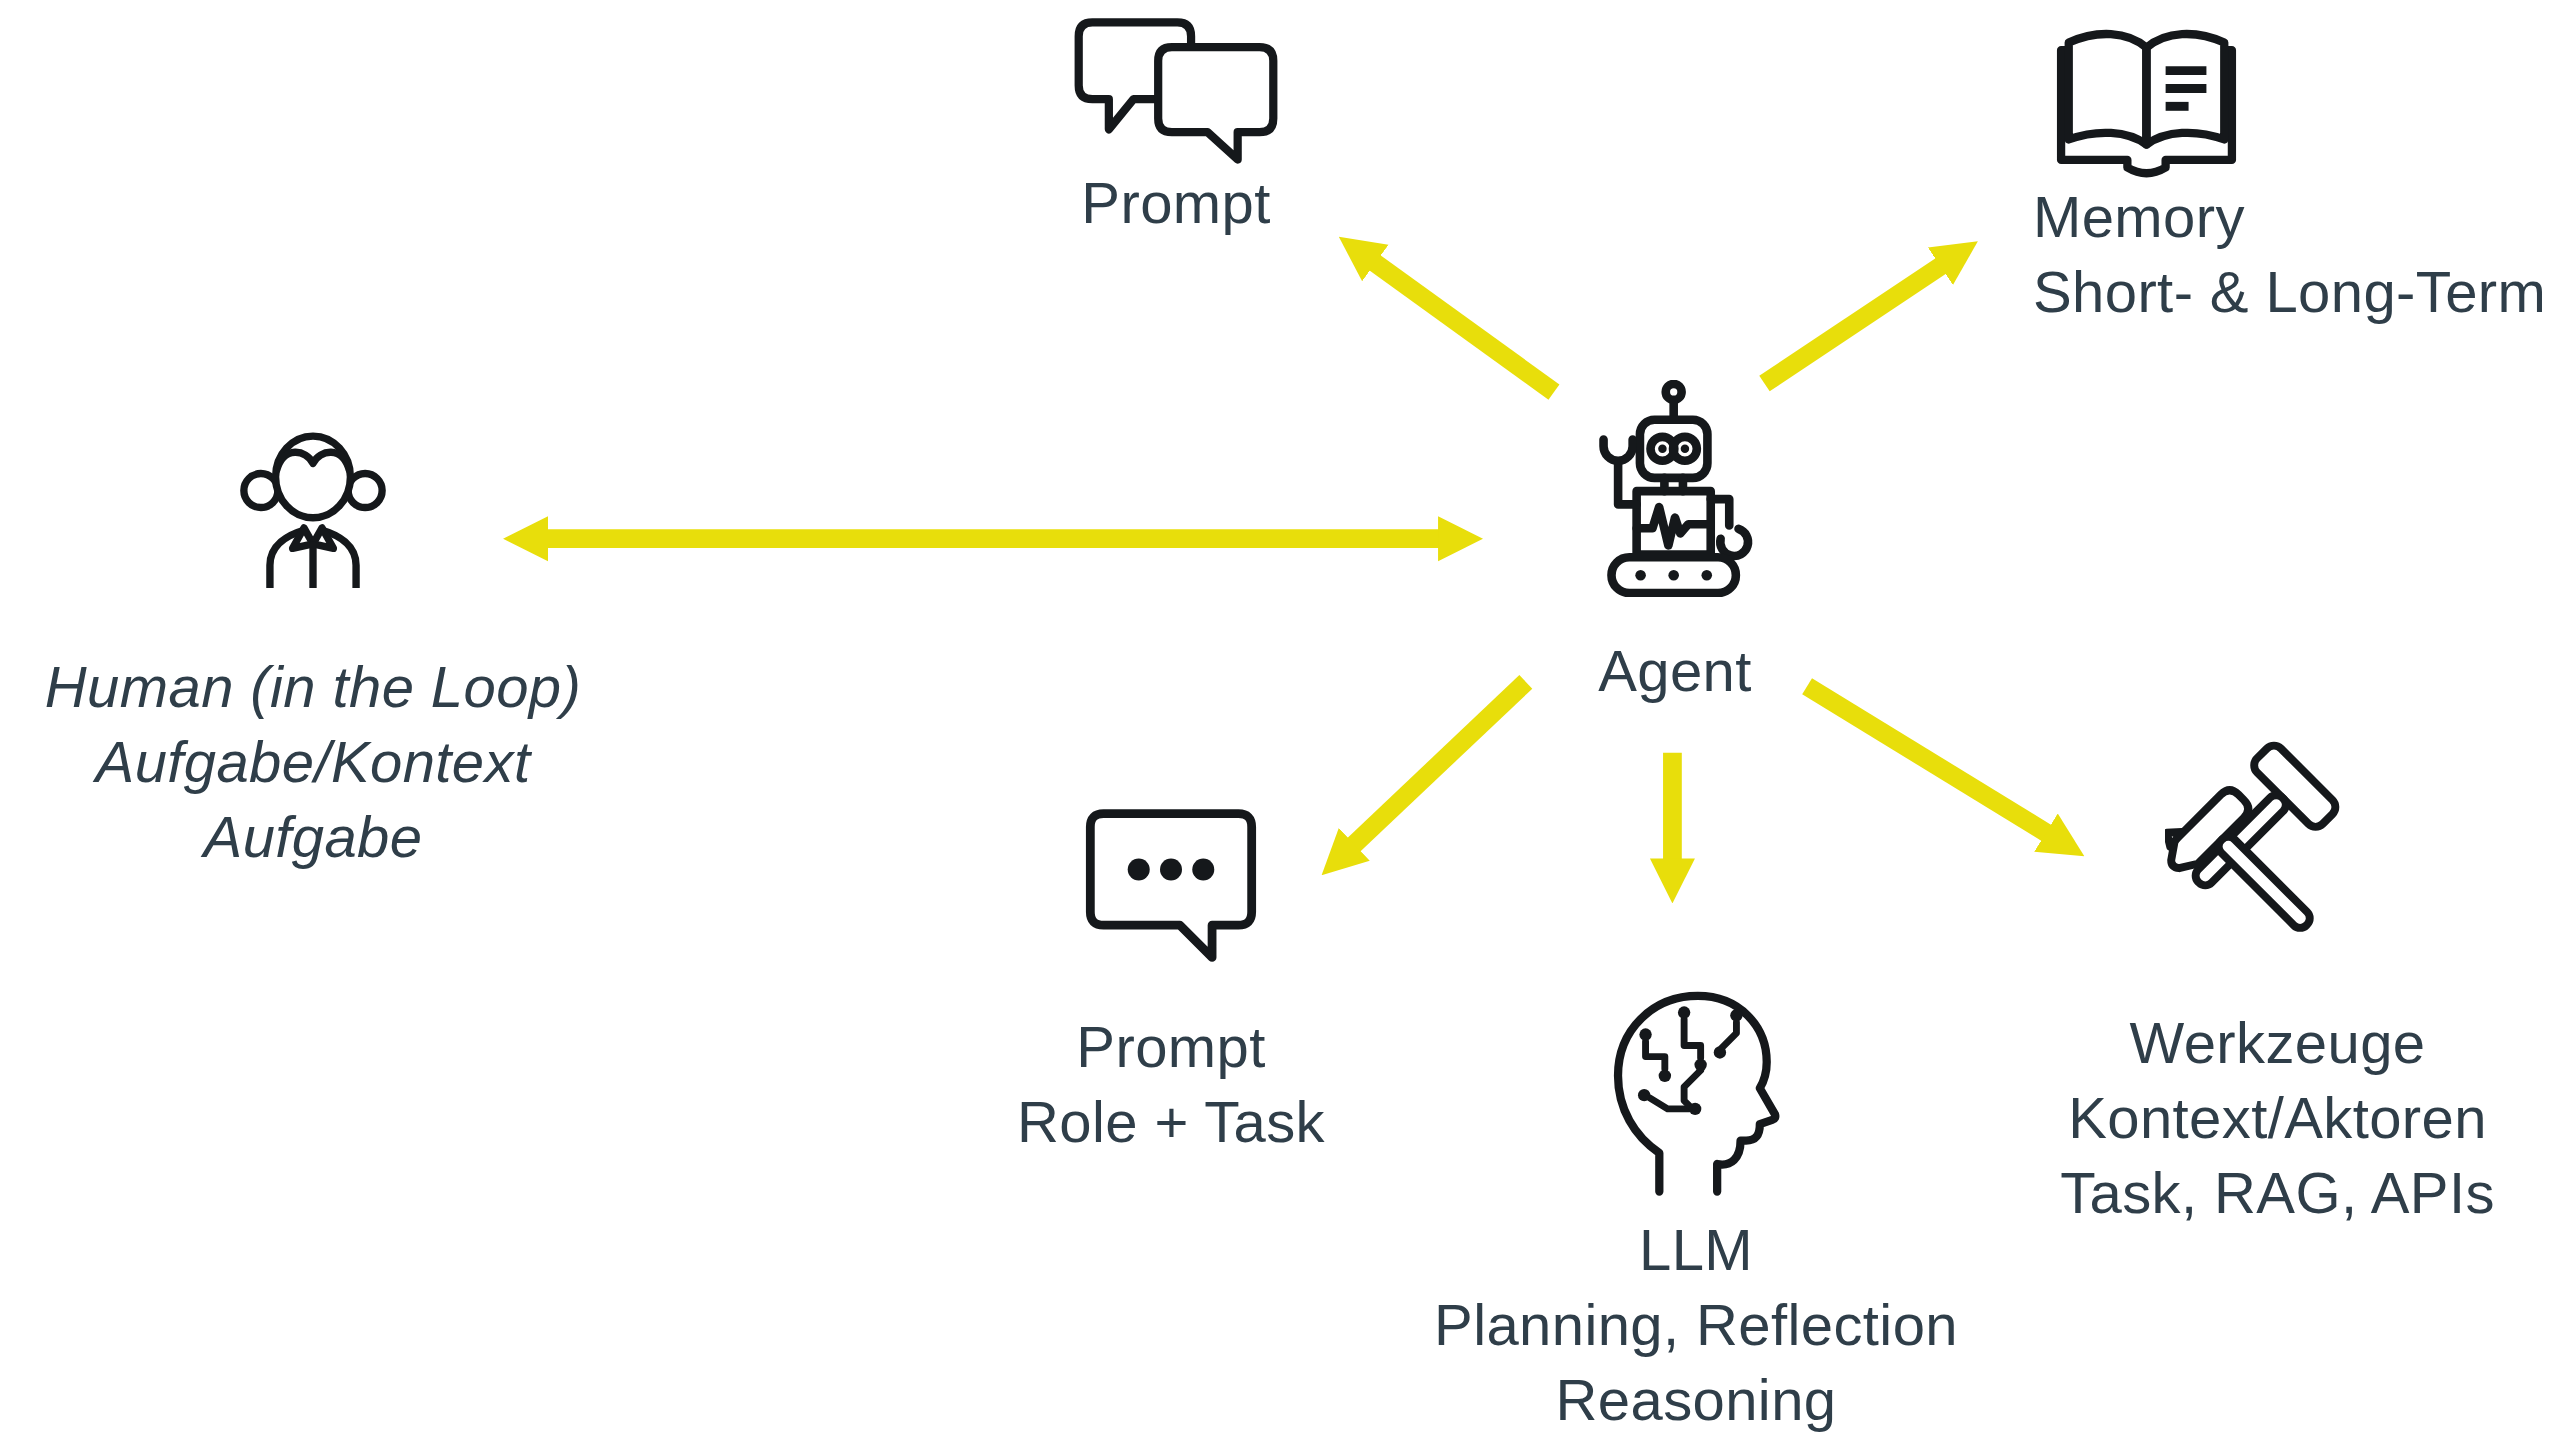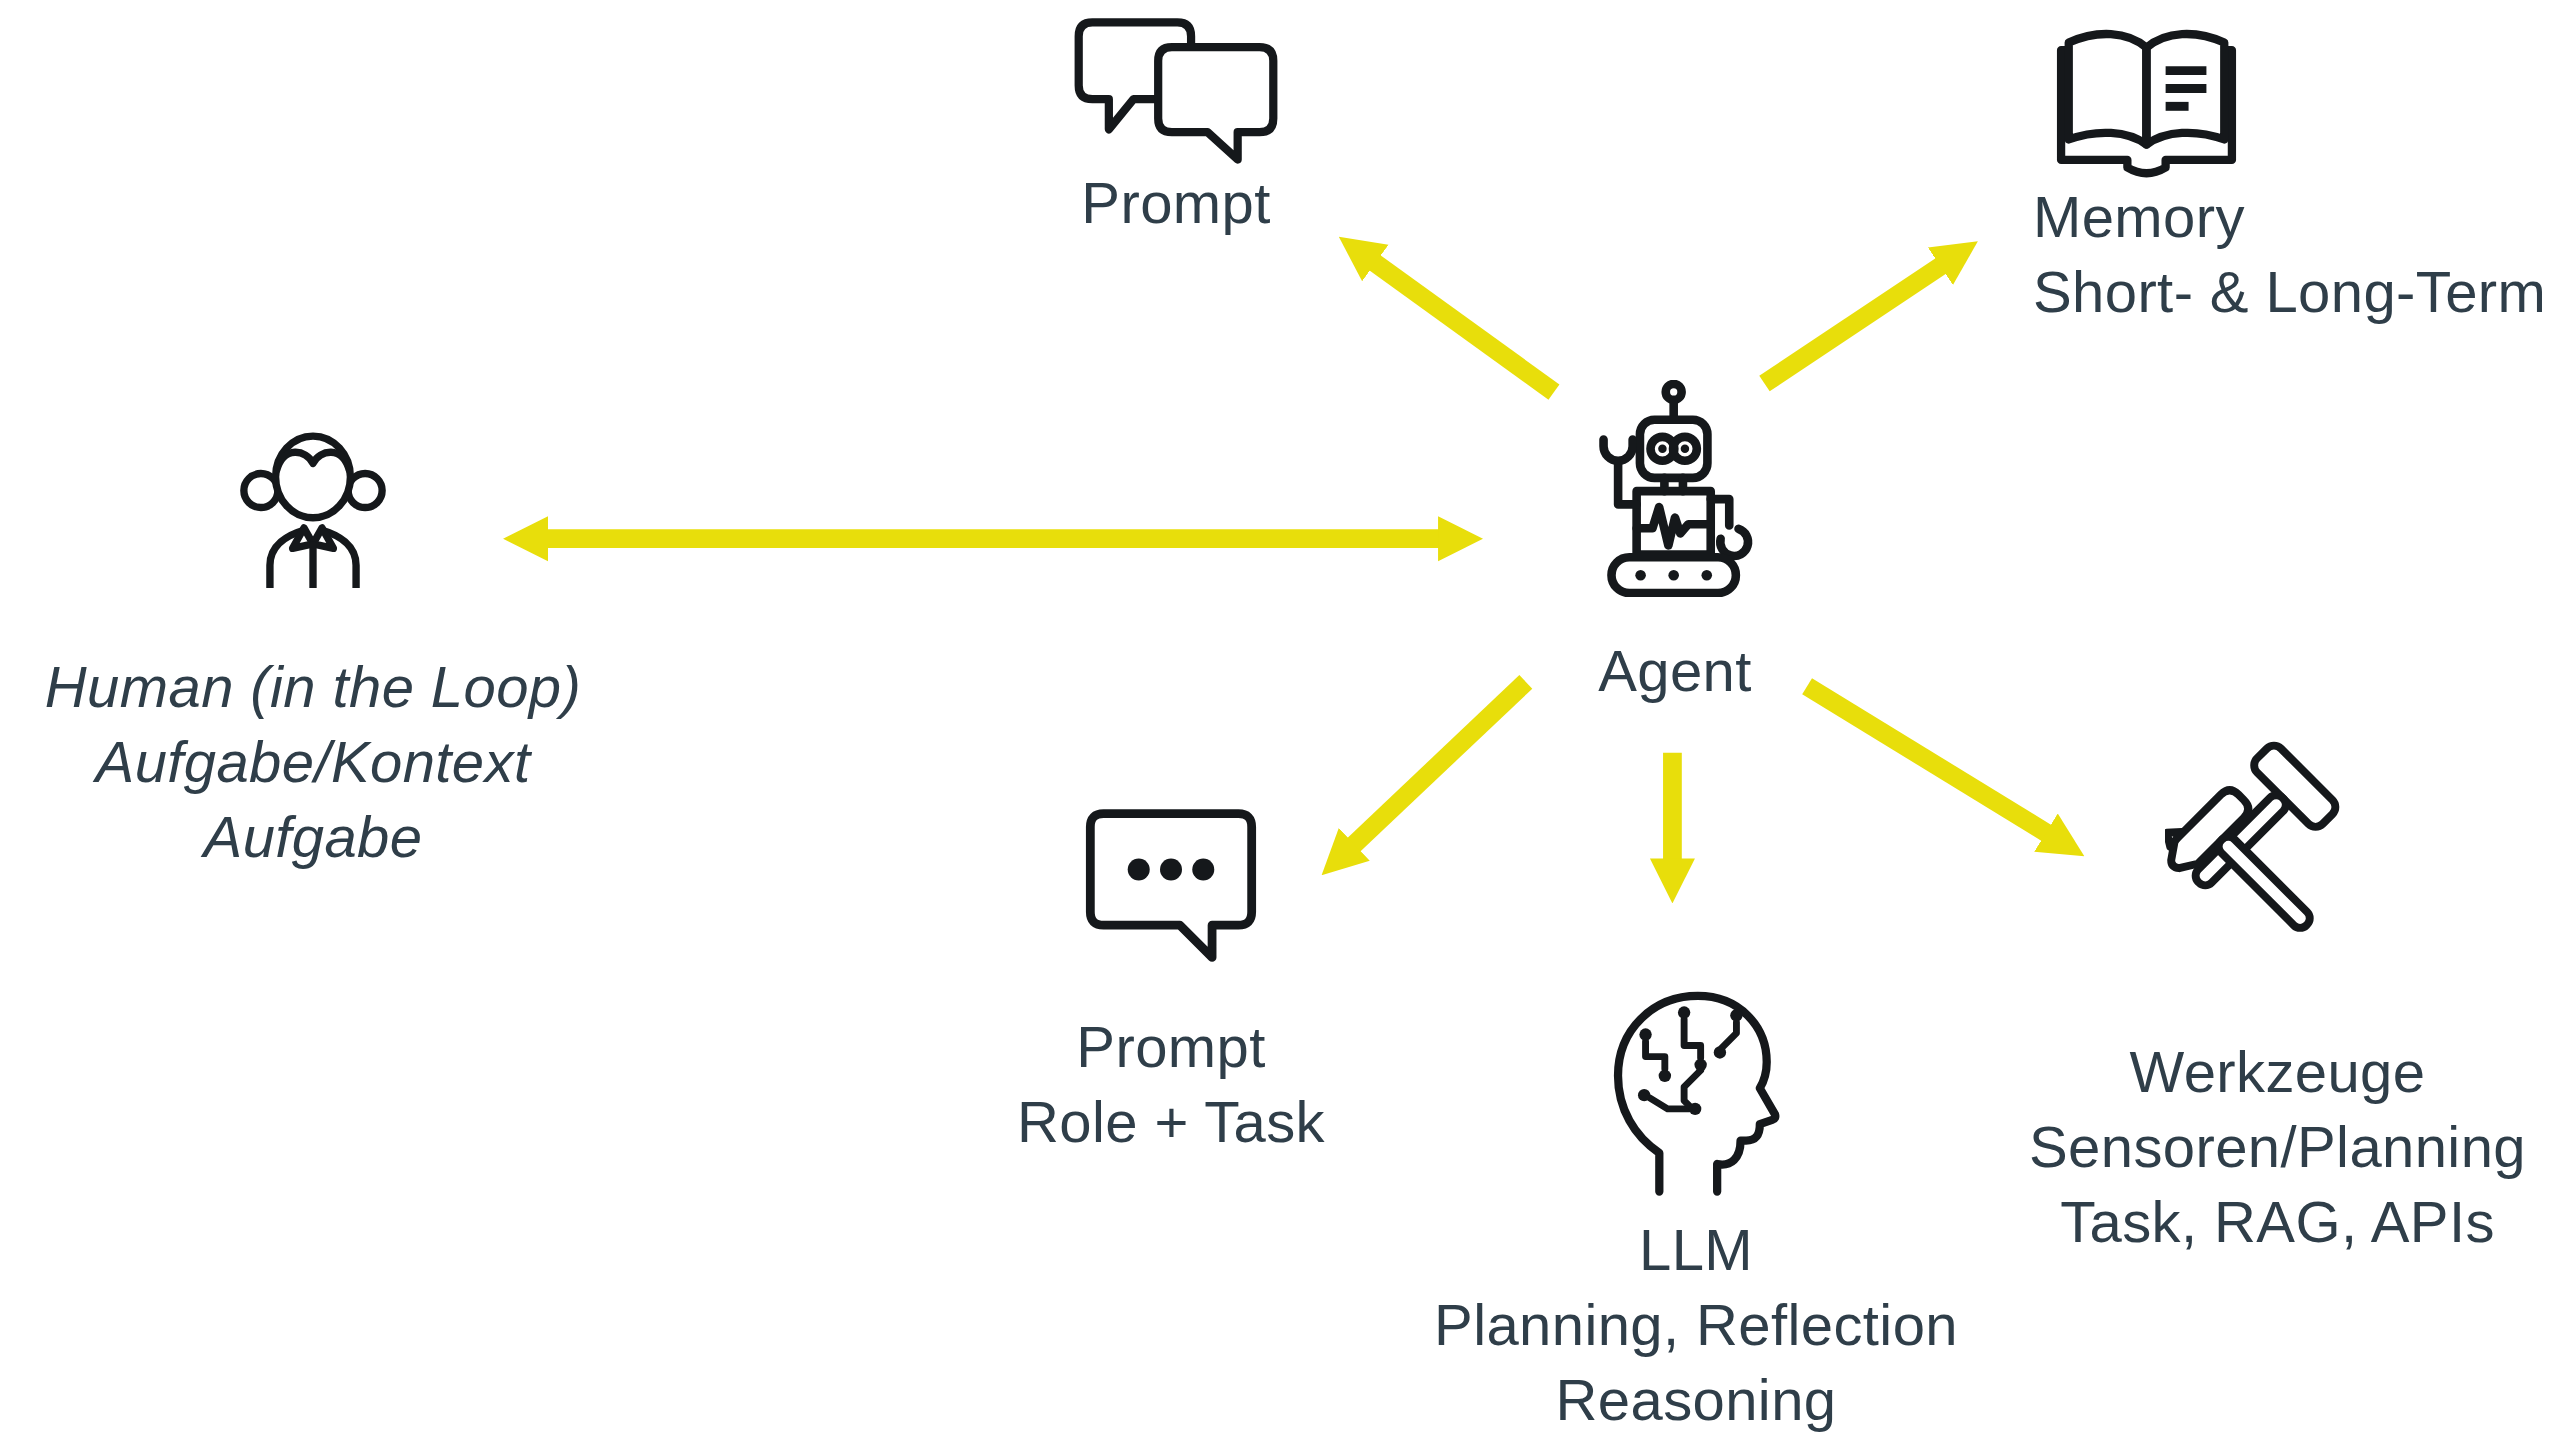--- a/index.html
+++ b/index.html
@@ -164,21 +164,21 @@
       <g transform="rotate(45 75 75)">
         <rect class="fill-white" x="16" y="20" width="74" height="27" rx="8"></rect>
         <rect class="fill-white" x="45.5" y="47" width="15" height="95" rx="7"></rect>
       </g>
       <g transform="rotate(-45 75 75)">
         <path class="fill-white" d="M18 16 H70 Q80 16 80 26 V32 Q80 42 70 42 H18 L5 34 Q1 29 5 25 Z"></path>
         <path class="fill-white" d="M12 17 L18 7 L27 15 Z"></path>
         <rect class="fill-white" x="37.5" y="42" width="15" height="96" rx="7"></rect>
       </g>
     </svg>
-    <div class="label" style="margin-top:85px;">
+    <div class="label" style="margin-top:56px;">
       <div>Werkzeuge</div>
-      <div>Sensoren/Planning</div>
+      <div>Kontext/Aktoren</div>
       <div>Task, RAG, APIs</div>
     </div>
   </div>
 
 </div>
 
 
 </body></html>

